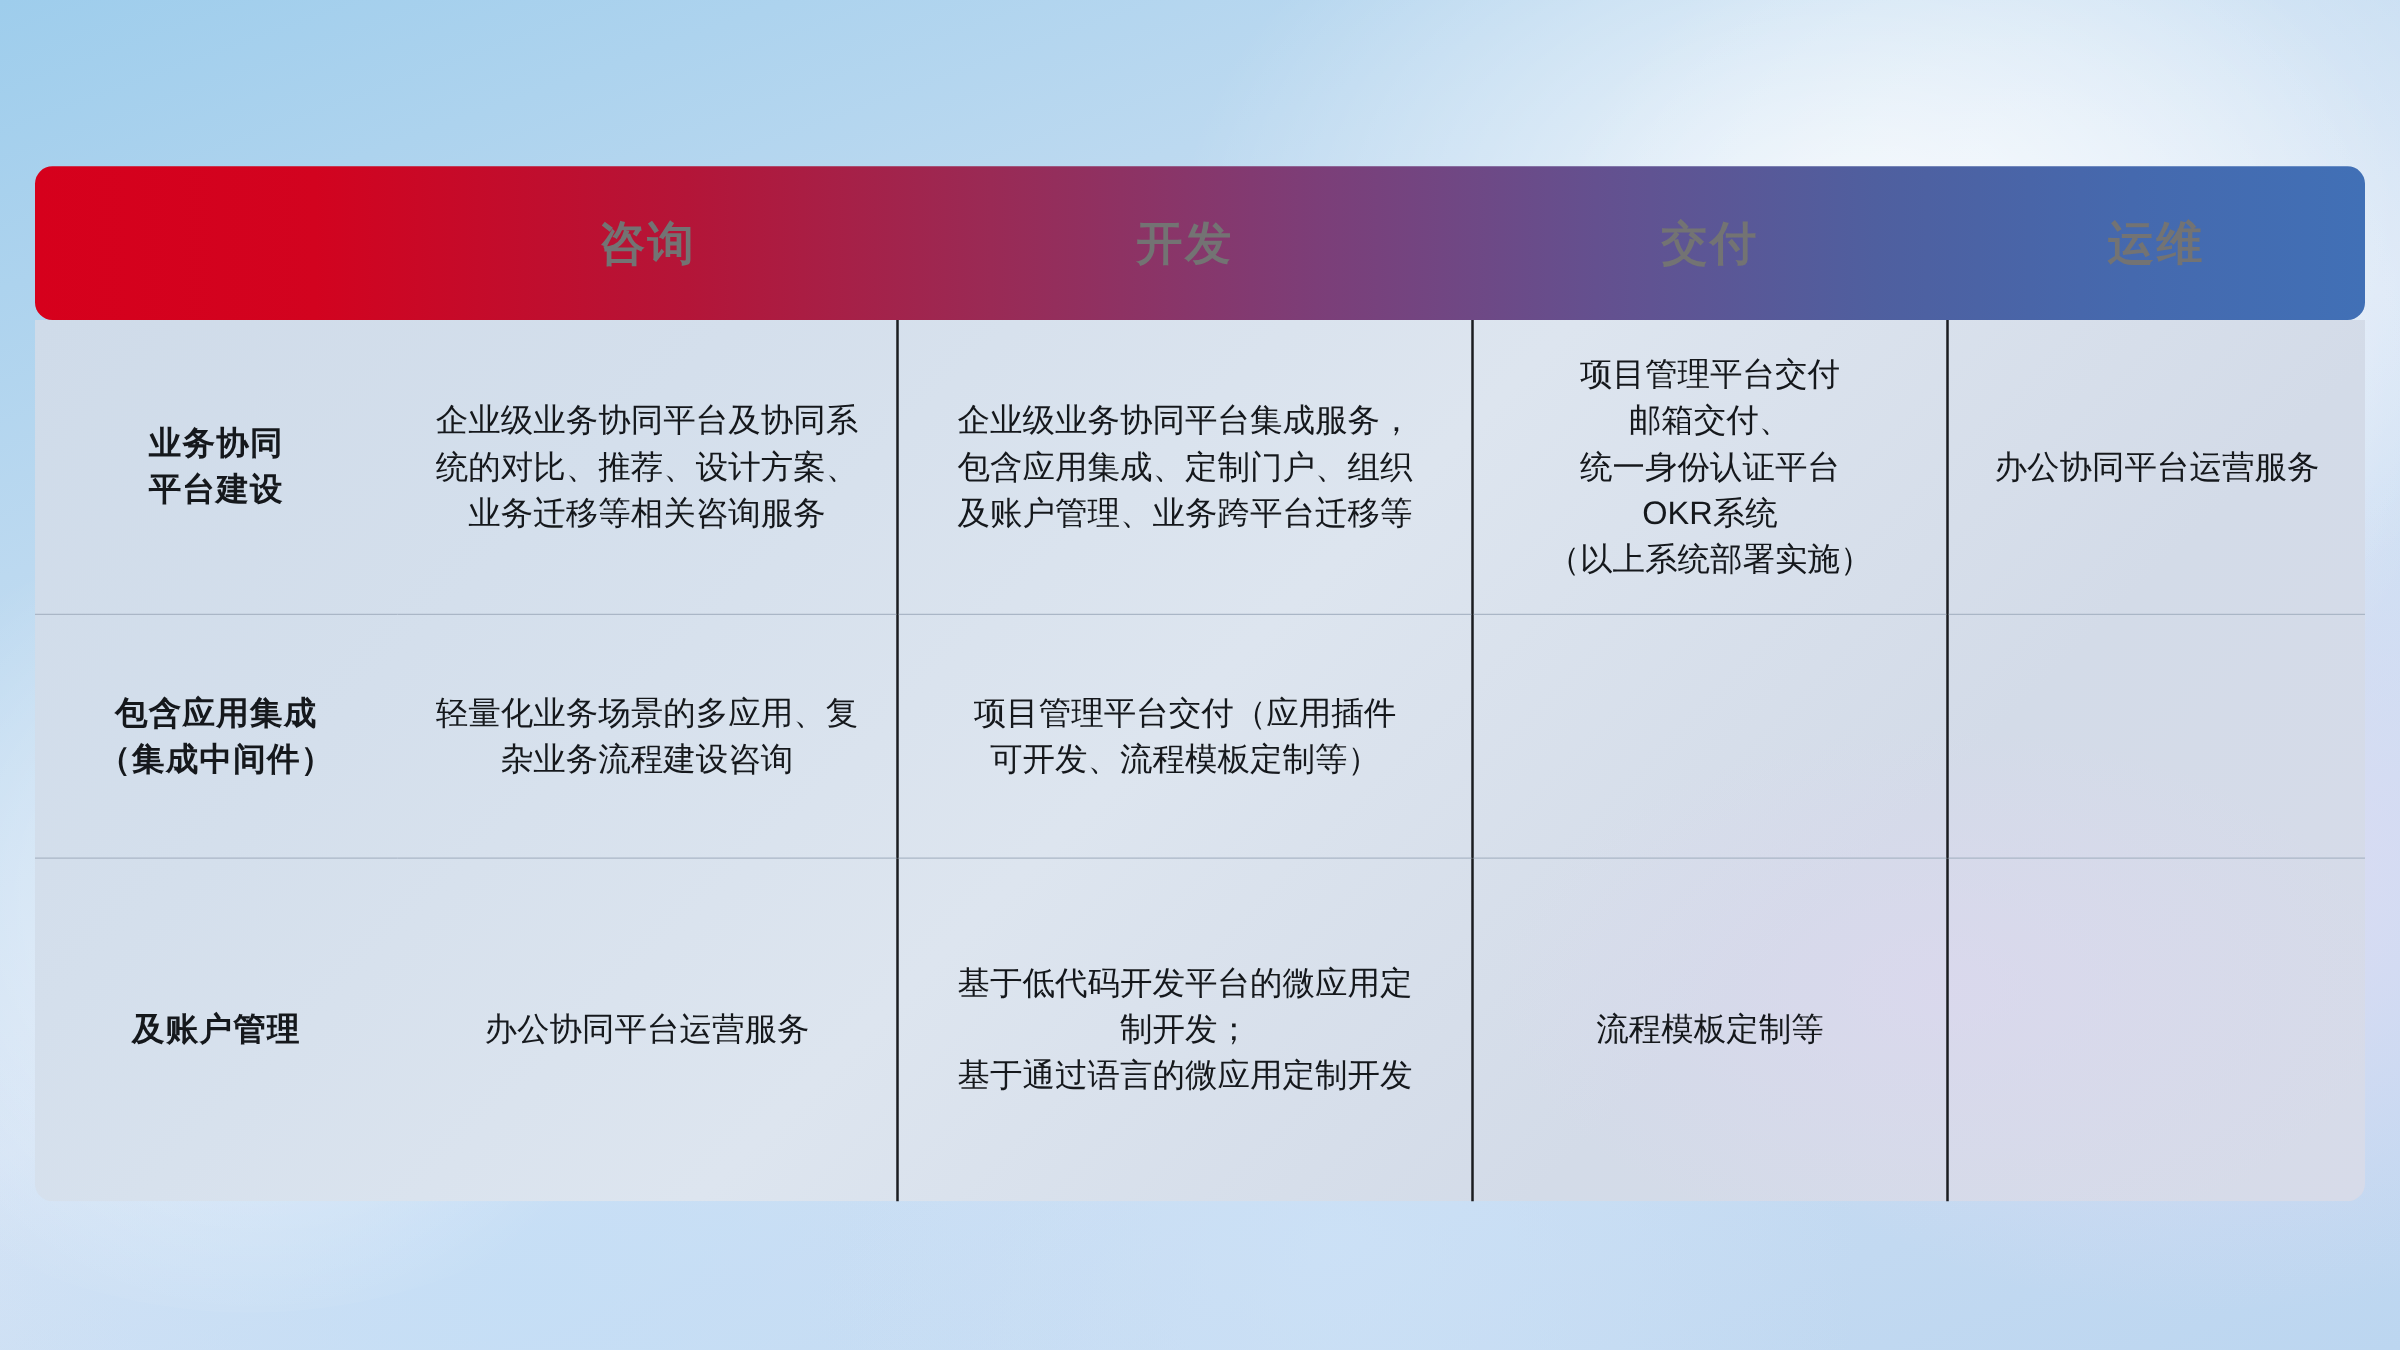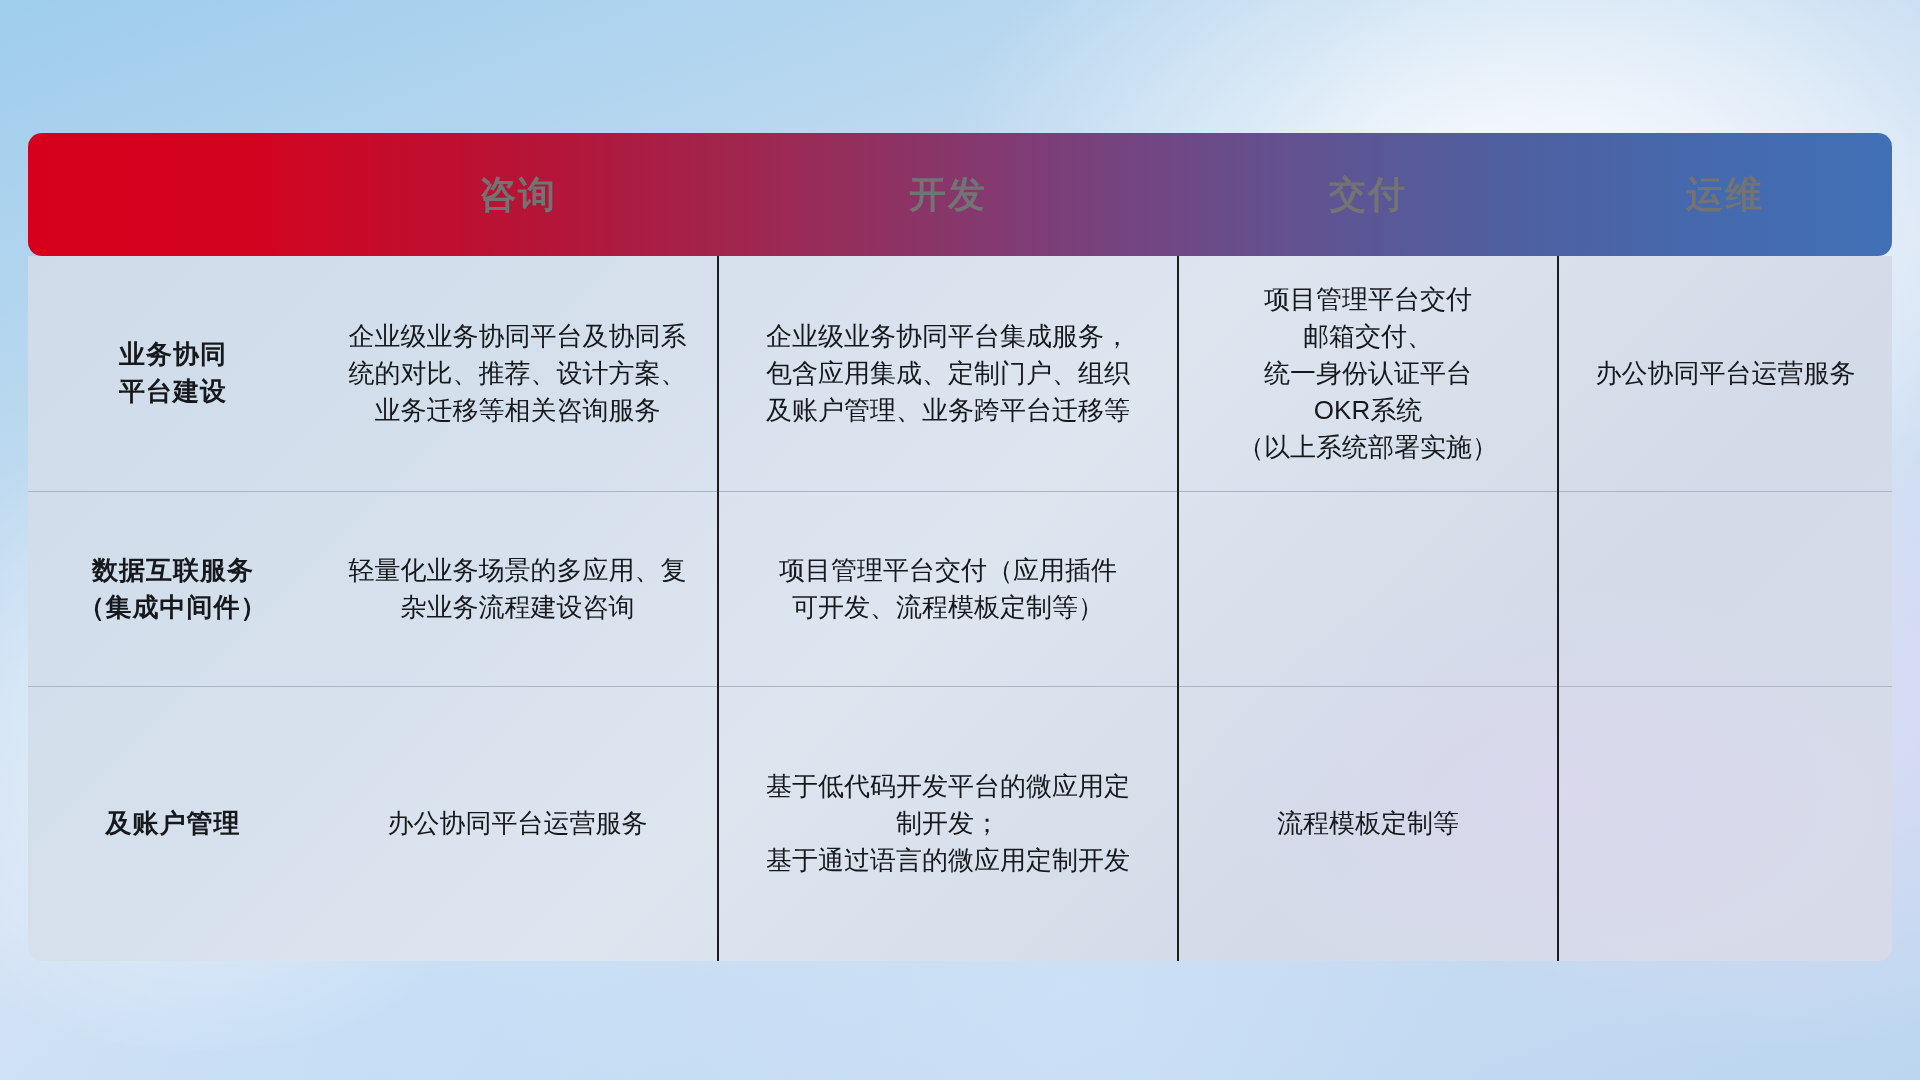--- a/index.html
+++ b/index.html
@@ -183,21 +183,21 @@
 及账户管理、业务跨平台迁移等</td>
         <td class="col-4 txt vsep">项目管理平台交付
 邮箱交付、
 统一身份认证平台
 OKR系统
 （以上系统部署实施）</td>
         <td class="col-5 txt vsep">办公协同平台运营服务</td>
       </tr>
 
       <tr class="r2 rowsep">
-        <td class="col-1 cat-cell txt">数据互联服务
+        <td class="col-1 cat-cell txt">包含应用集成
 （集成中间件）</td>
         <td class="col-2 txt">轻量化业务场景的多应用、复
 杂业务流程建设咨询</td>
         <td class="col-3 txt vsep">项目管理平台交付（应用插件
 可开发、流程模板定制等）</td>
         <td class="col-4 txt vsep"></td>
         <td class="col-5 txt vsep"></td>
       </tr>
 
       <tr class="r3 rowsep">

